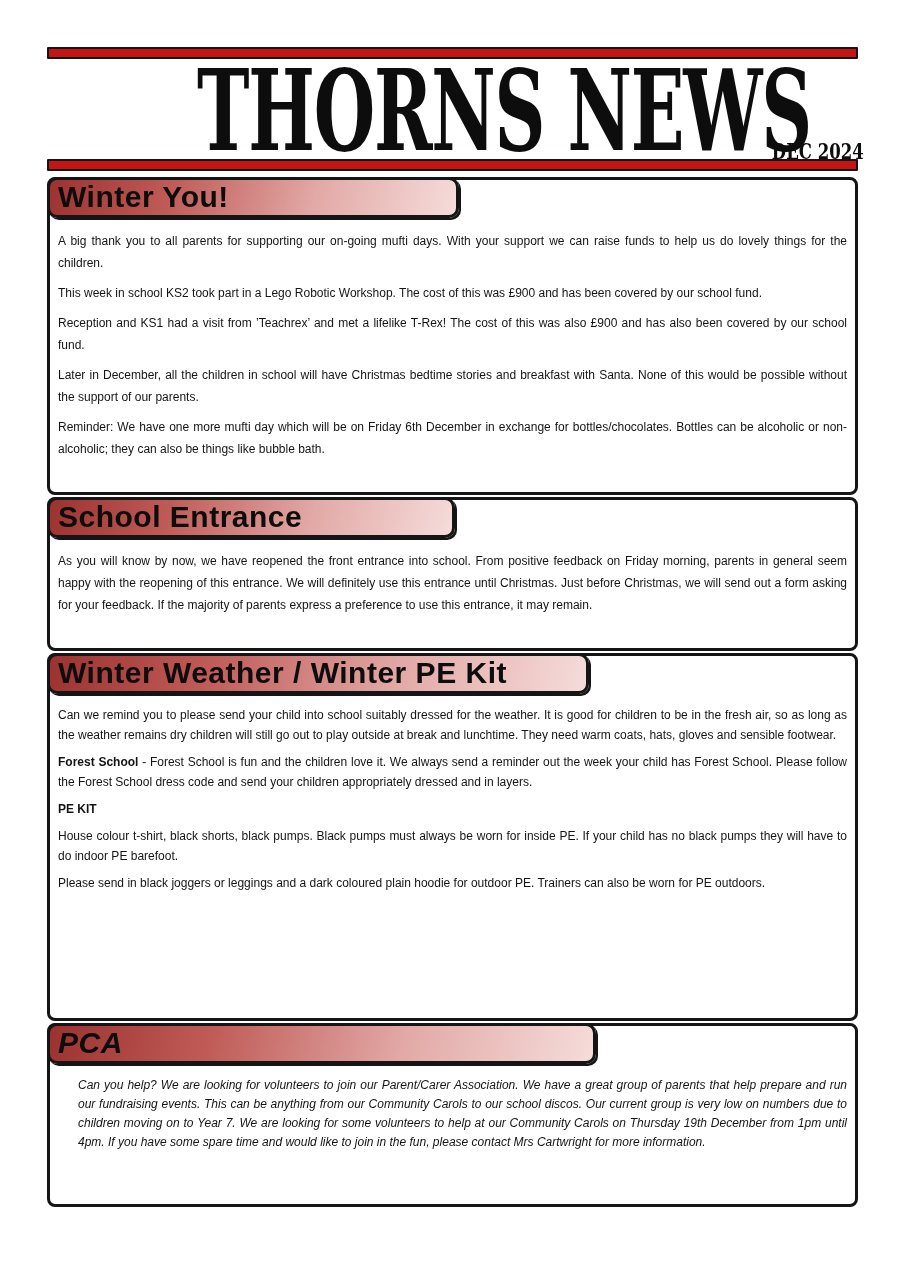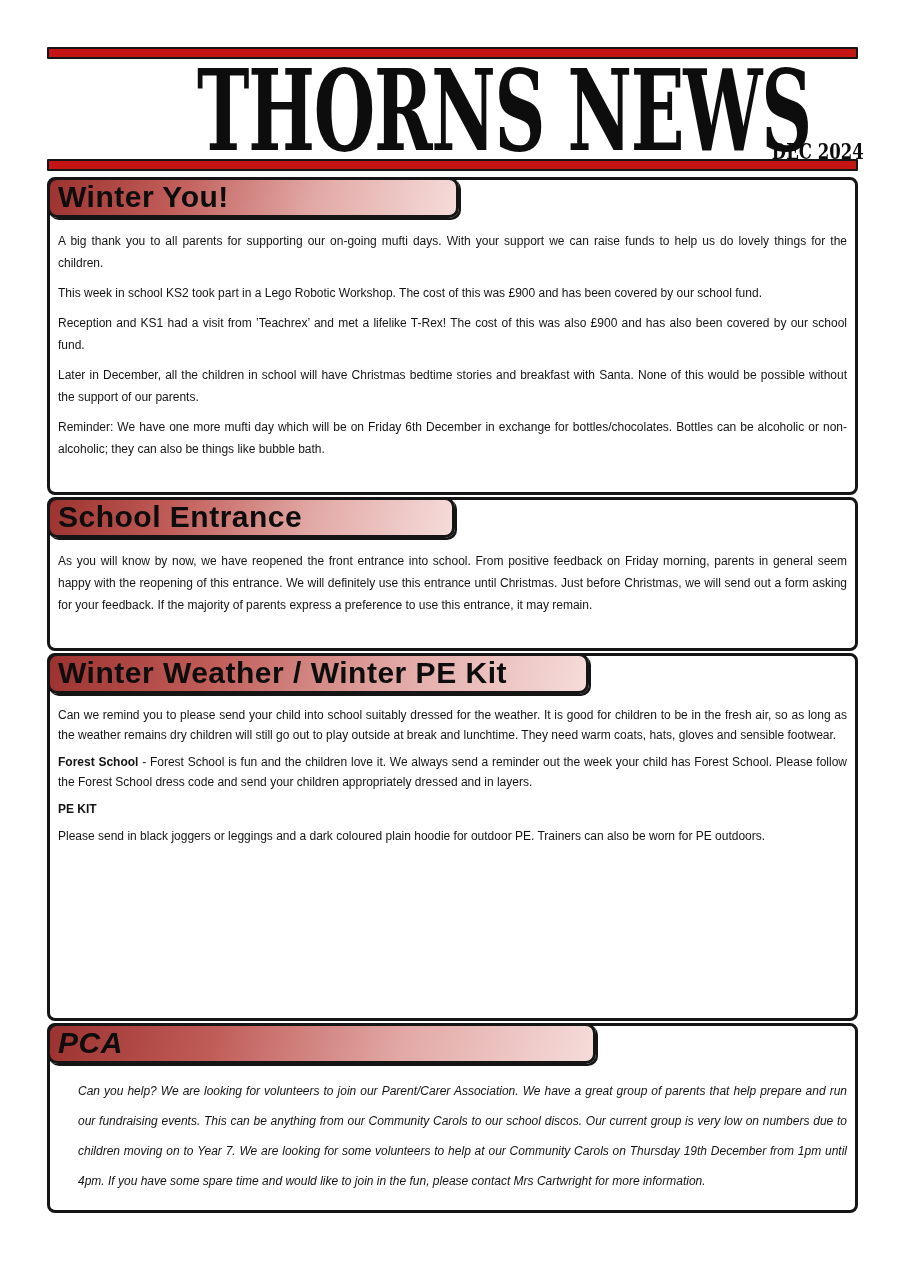--- a/index.html
+++ b/index.html
@@ -80,21 +80,21 @@
   .s4 { min-height:184px; }
   .body {
     padding:0 8px 6px 8px;
     font-size:12px;
     line-height:22px;
     text-align:justify;
   }
   .body p { margin:8px 0; }
   .s3 .body { line-height:20px; }
   .s3 .body p { margin:7px 0; }
-  .s4 .body { line-height:30px;padding-left:28px; }
+  .s4 .body { line-height:19px;padding-left:28px; }
   .s4 { margin-top:0;font-style:italic; }
 </style>
 </head>
 <body>
 
 <div class="page">
 
   <div class="rule"></div>
 
   <div class="masthead">
@@ -129,20 +129,21 @@
     </section>
 
     <section class="box s3">
       <div class="tab">
         <span>Winter Weather / Winter PE Kit</span>
       </div>
       <div class="body">
           <p>Can we remind you to please send your child into school suitably dressed for the weather. It is good for children to be in the fresh air, so as long as the weather remains dry children will still go out to play outside at break and lunchtime. They need warm coats, hats, gloves and sensible footwear.</p>
           <p><b>Forest School</b>  - Forest School is fun and the children love it. We always send a reminder out the week your child has Forest School. Please follow the Forest School dress code and send your children appropriately dressed and in layers.</p>
           <p><b>PE KIT</b></p>
+          <p>House colour t-shirt, black shorts, black pumps. Black pumps must always be worn for inside PE. If your child has no black pumps they will have to do indoor PE barefoot.</p>
           <p>Please send in black joggers or leggings and a dark coloured plain hoodie for outdoor PE. Trainers can also be worn for PE outdoors.</p>
         </div>
     </section>
 
     <section class="box s4">
       <div class="tab">
         <span>PCA</span>
       </div>
       <div class="body">
           <p>Can you help? We are looking for volunteers to join our Parent/Carer Association. We have a great group of parents that help prepare and run our fundraising events. This can be anything from our Community Carols to our school discos. Our current group is very low on numbers due to children moving on to Year 7. We are looking for some volunteers to help at our Community Carols on Thursday 19th December from 1pm until 4pm. If you have some spare time and would like to join in the fun, please contact Mrs Cartwright for more information.</p>

